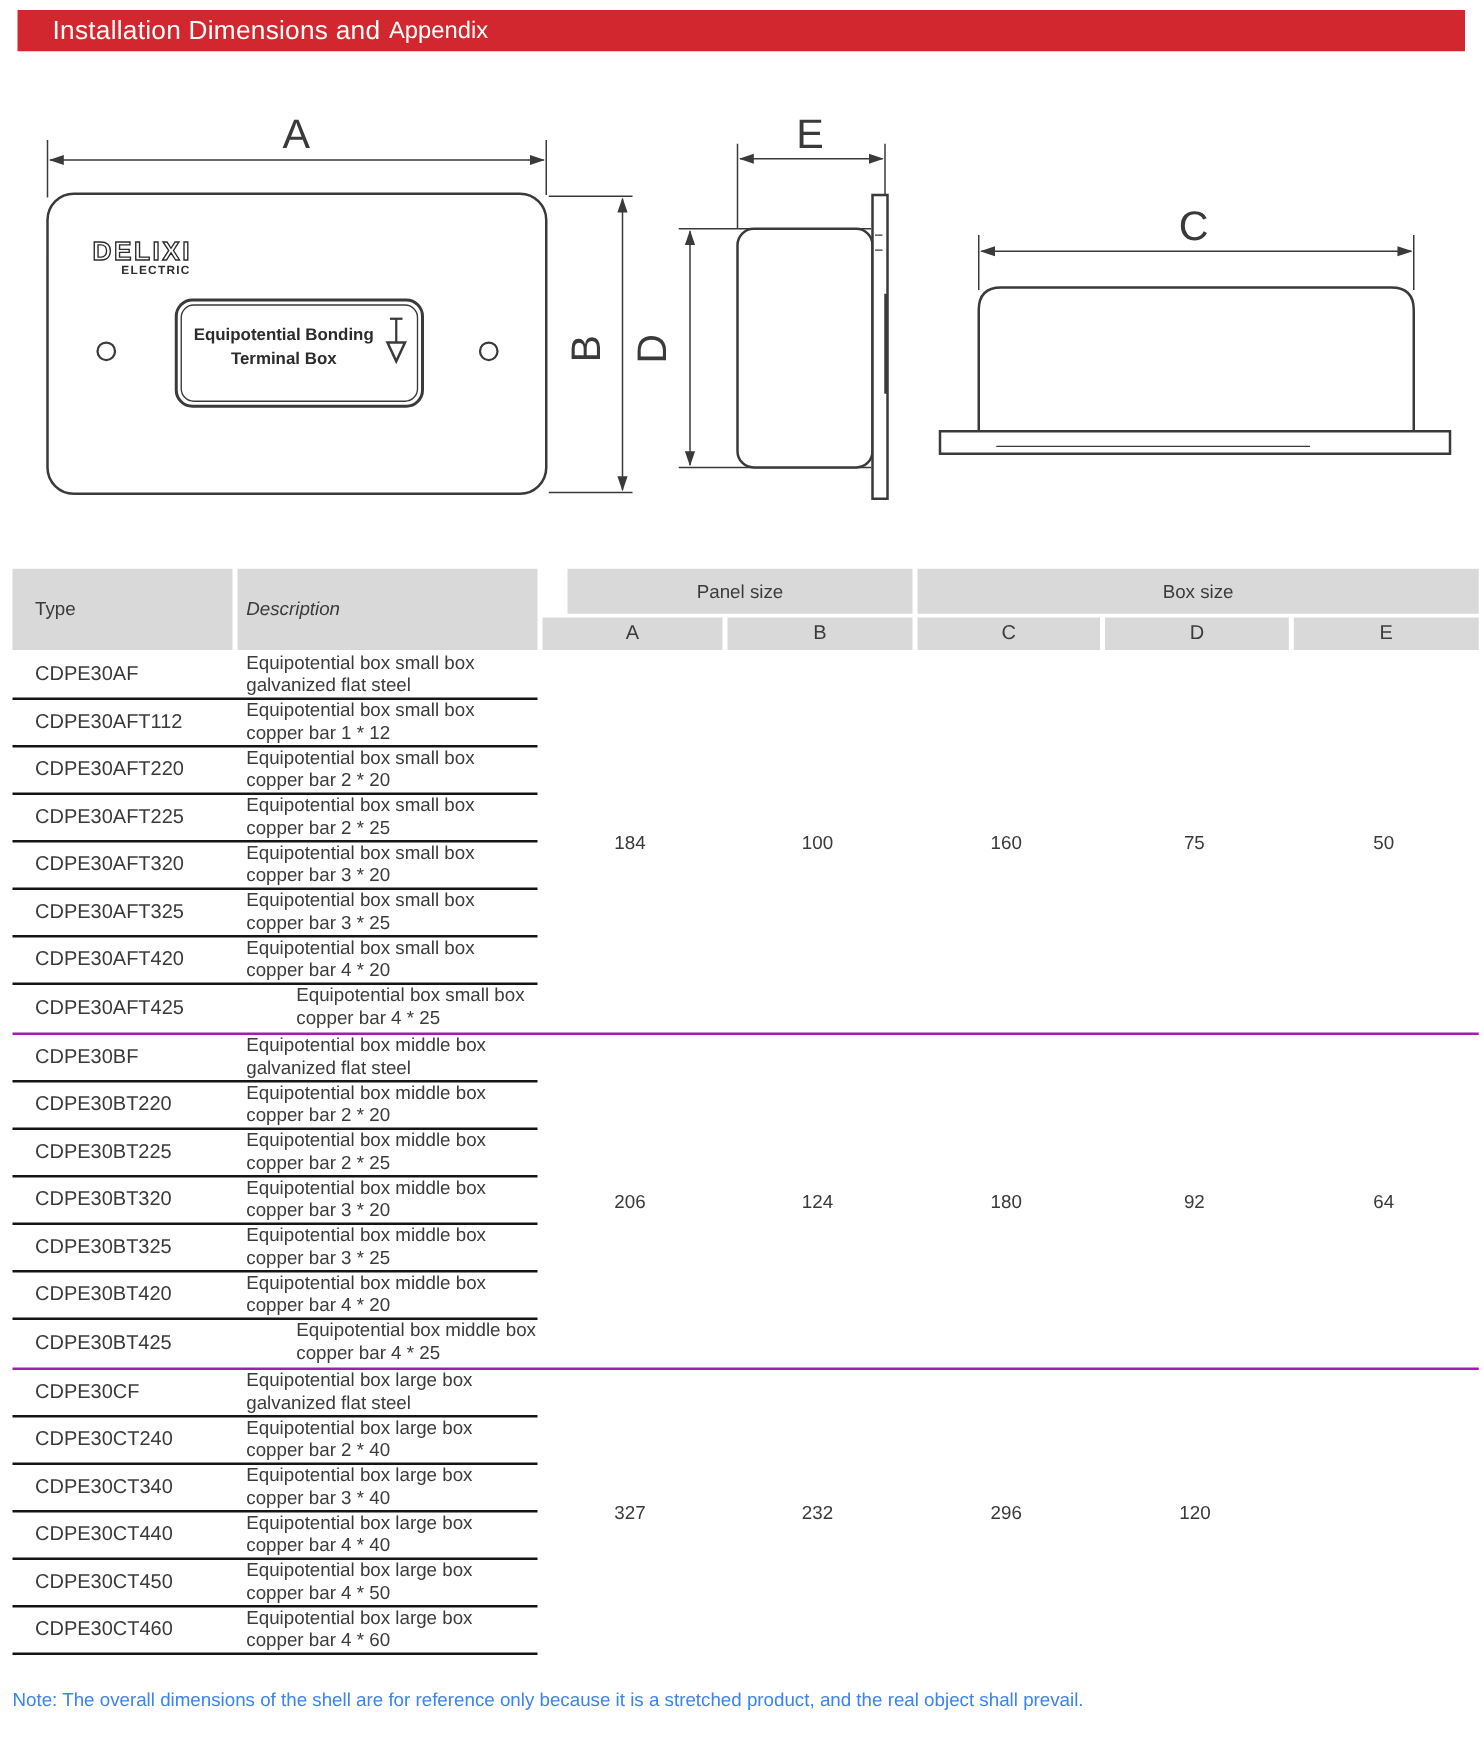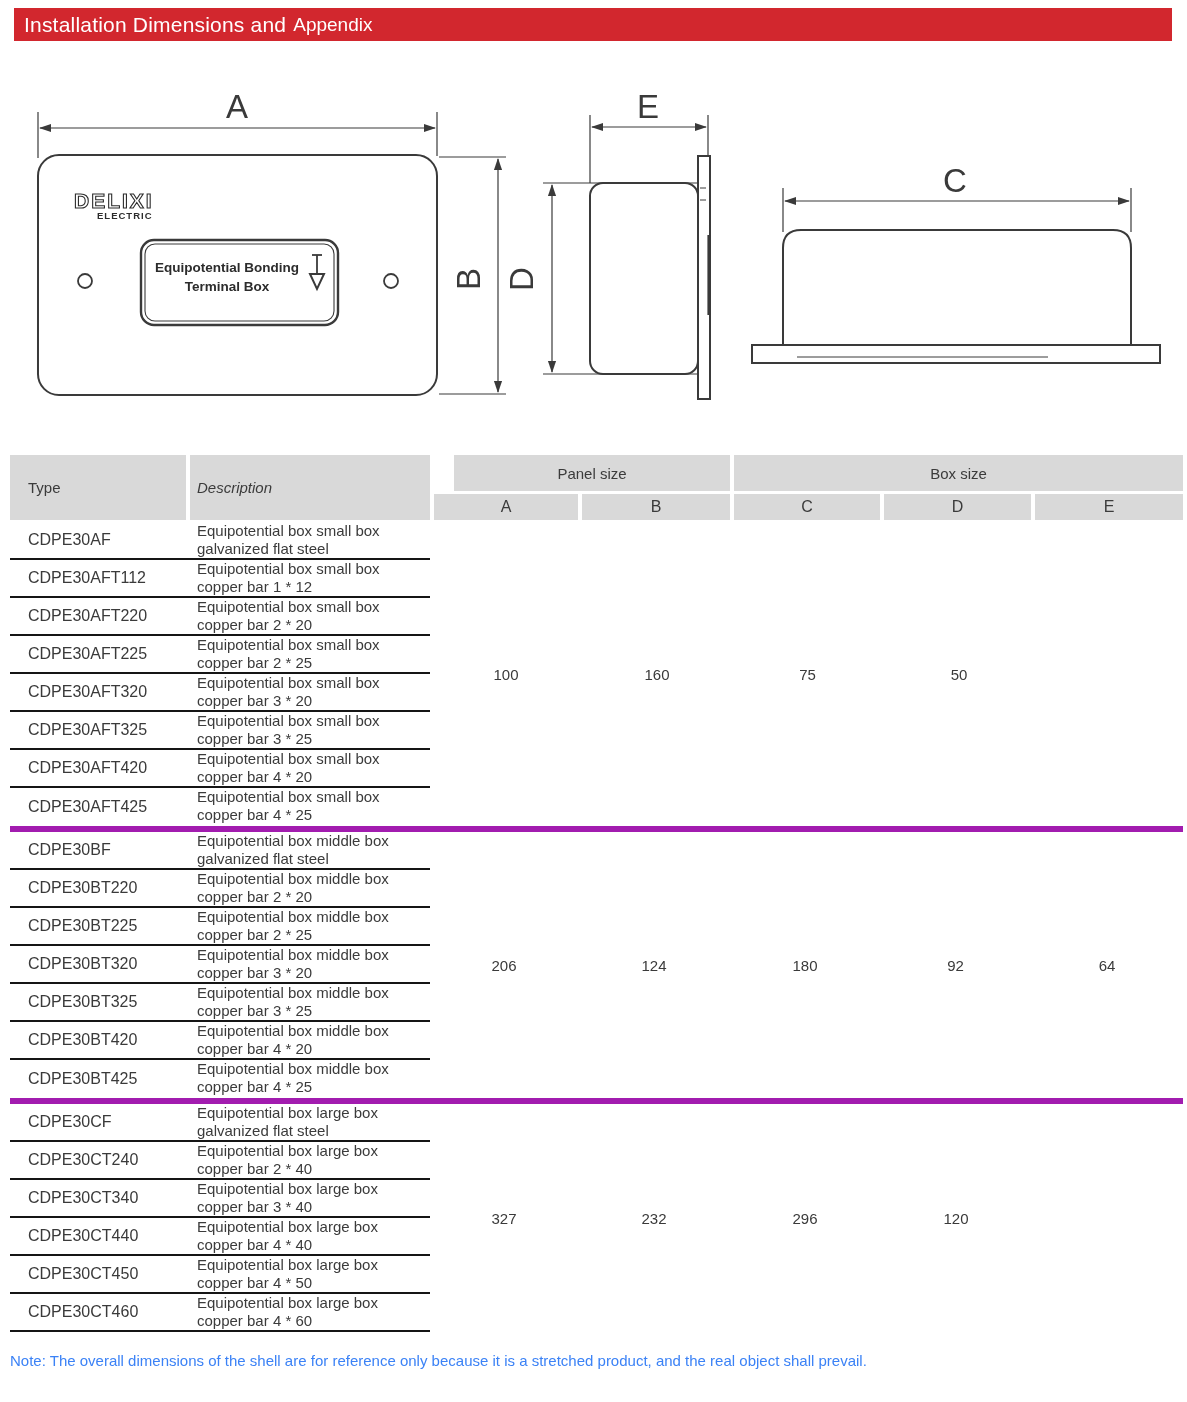--- a/index.html
+++ b/index.html
@@ -2,21 +2,21 @@
 <html><head>
 <meta charset="utf-8">
 <style>
   * { margin:0; padding:0; box-sizing:border-box; }
   html,body { background:#ffffff; font-family:"Liberation Sans", sans-serif; color:#333; }
   #canvas { position:relative; width:1187px; height:1402px; background:#fff; overflow:hidden; }
 
   
   .section-bar {
     position:absolute; left:14px; top:8px; width:1158px; height:33px;
-    background:#d2272e; color:#fff; display:flex; align-items:center; padding-left:10px;
+    background:#d2272e; color:#fff; display:flex; align-items:center; padding-left:28px;
   }
   .section-bar .t-main { font-size:21px; letter-spacing:0.2px; }
   .section-bar .t-sub  { font-size:19px; margin-left:7px; }
 
   
   #drawings { position:absolute; left:0; top:60px; }
 
   
   .dim-table { position:absolute; left:10px; top:455px; width:1173px; font-size:15px; color:#3b3b3b; }
 
@@ -28,24 +28,24 @@
     margin-bottom:2px;
   }
   .hcell { background:#d9d9d9; display:flex; align-items:center; }
   .h-type        { grid-row:1/3; grid-column:1; padding-left:18px; }
   .h-desc        { grid-row:1/3; grid-column:2; padding-left:7px;font-style:italic; }
   .h-panel       { grid-row:1;   grid-column:3/5; justify-content:center;margin-left:20px; }
   .h-box         { grid-row:1;   grid-column:5/8; justify-content:center; }
   .h-sub         { grid-row:2; justify-content:center; font-size:16px; }
 
   .group { display:flex; }
-  .group + .group { border-top:6px solid #a21caf; }
+  .group + .group { border-top:2px solid #a21caf; }
   .group-left { width:420px; }
   .body-row { display:flex; height:38px; border-bottom:2px solid #151515; }
-  .group:not(:last-child) .group-left .body-row:last-child { border-bottom:none; }
+  .group:not(:last-child) .group-left .body-row:last-child { border-bottom:none;gap:40px; }
   .cell-type { width:180px; display:flex; align-items:center; padding-left:18px; font-size:16px; color:#3a3a3a; }
   .cell-desc { flex:1; padding-left:7px; padding-top:0px; }
   .desc-line { font-size:15px; line-height:18px; white-space:nowrap; }
   .group-right { display:flex; align-items:stretch; }
   .val-cell { display:flex; align-items:center; justify-content:center; font-size:15px; color:#3a3a3a; }
   .val-cell.c0 { width:148px; } .val-cell.c1 { width:152px; }
   .val-cell.c2 { width:150px; } .val-cell.c3 { width:151px; } .val-cell.c4 { width:152px; }
 
   .note { position:absolute; left:10px; top:1352px; font-size:15px; color:#3b82f6; }
 </style>
@@ -198,20 +198,21 @@
             </div>
             <div class="body-row">
               <div class="cell-type">CDPE30AFT425</div>
               <div class="cell-desc">
                 <div class="desc-line">Equipotential box small box</div>
                 <div class="desc-line">copper bar 4 * 25</div>
               </div>
             </div>
           </div>
           <div class="group-right">
+            <div class="val-cell c0">184</div>
             <div class="val-cell c1">100</div>
             <div class="val-cell c2">160</div>
             <div class="val-cell c3">75</div>
             <div class="val-cell c4">50</div>
           </div>
         </div>
         <div class="group">
           <div class="group-left">
             <div class="body-row">
               <div class="cell-type">CDPE30BF</div>

